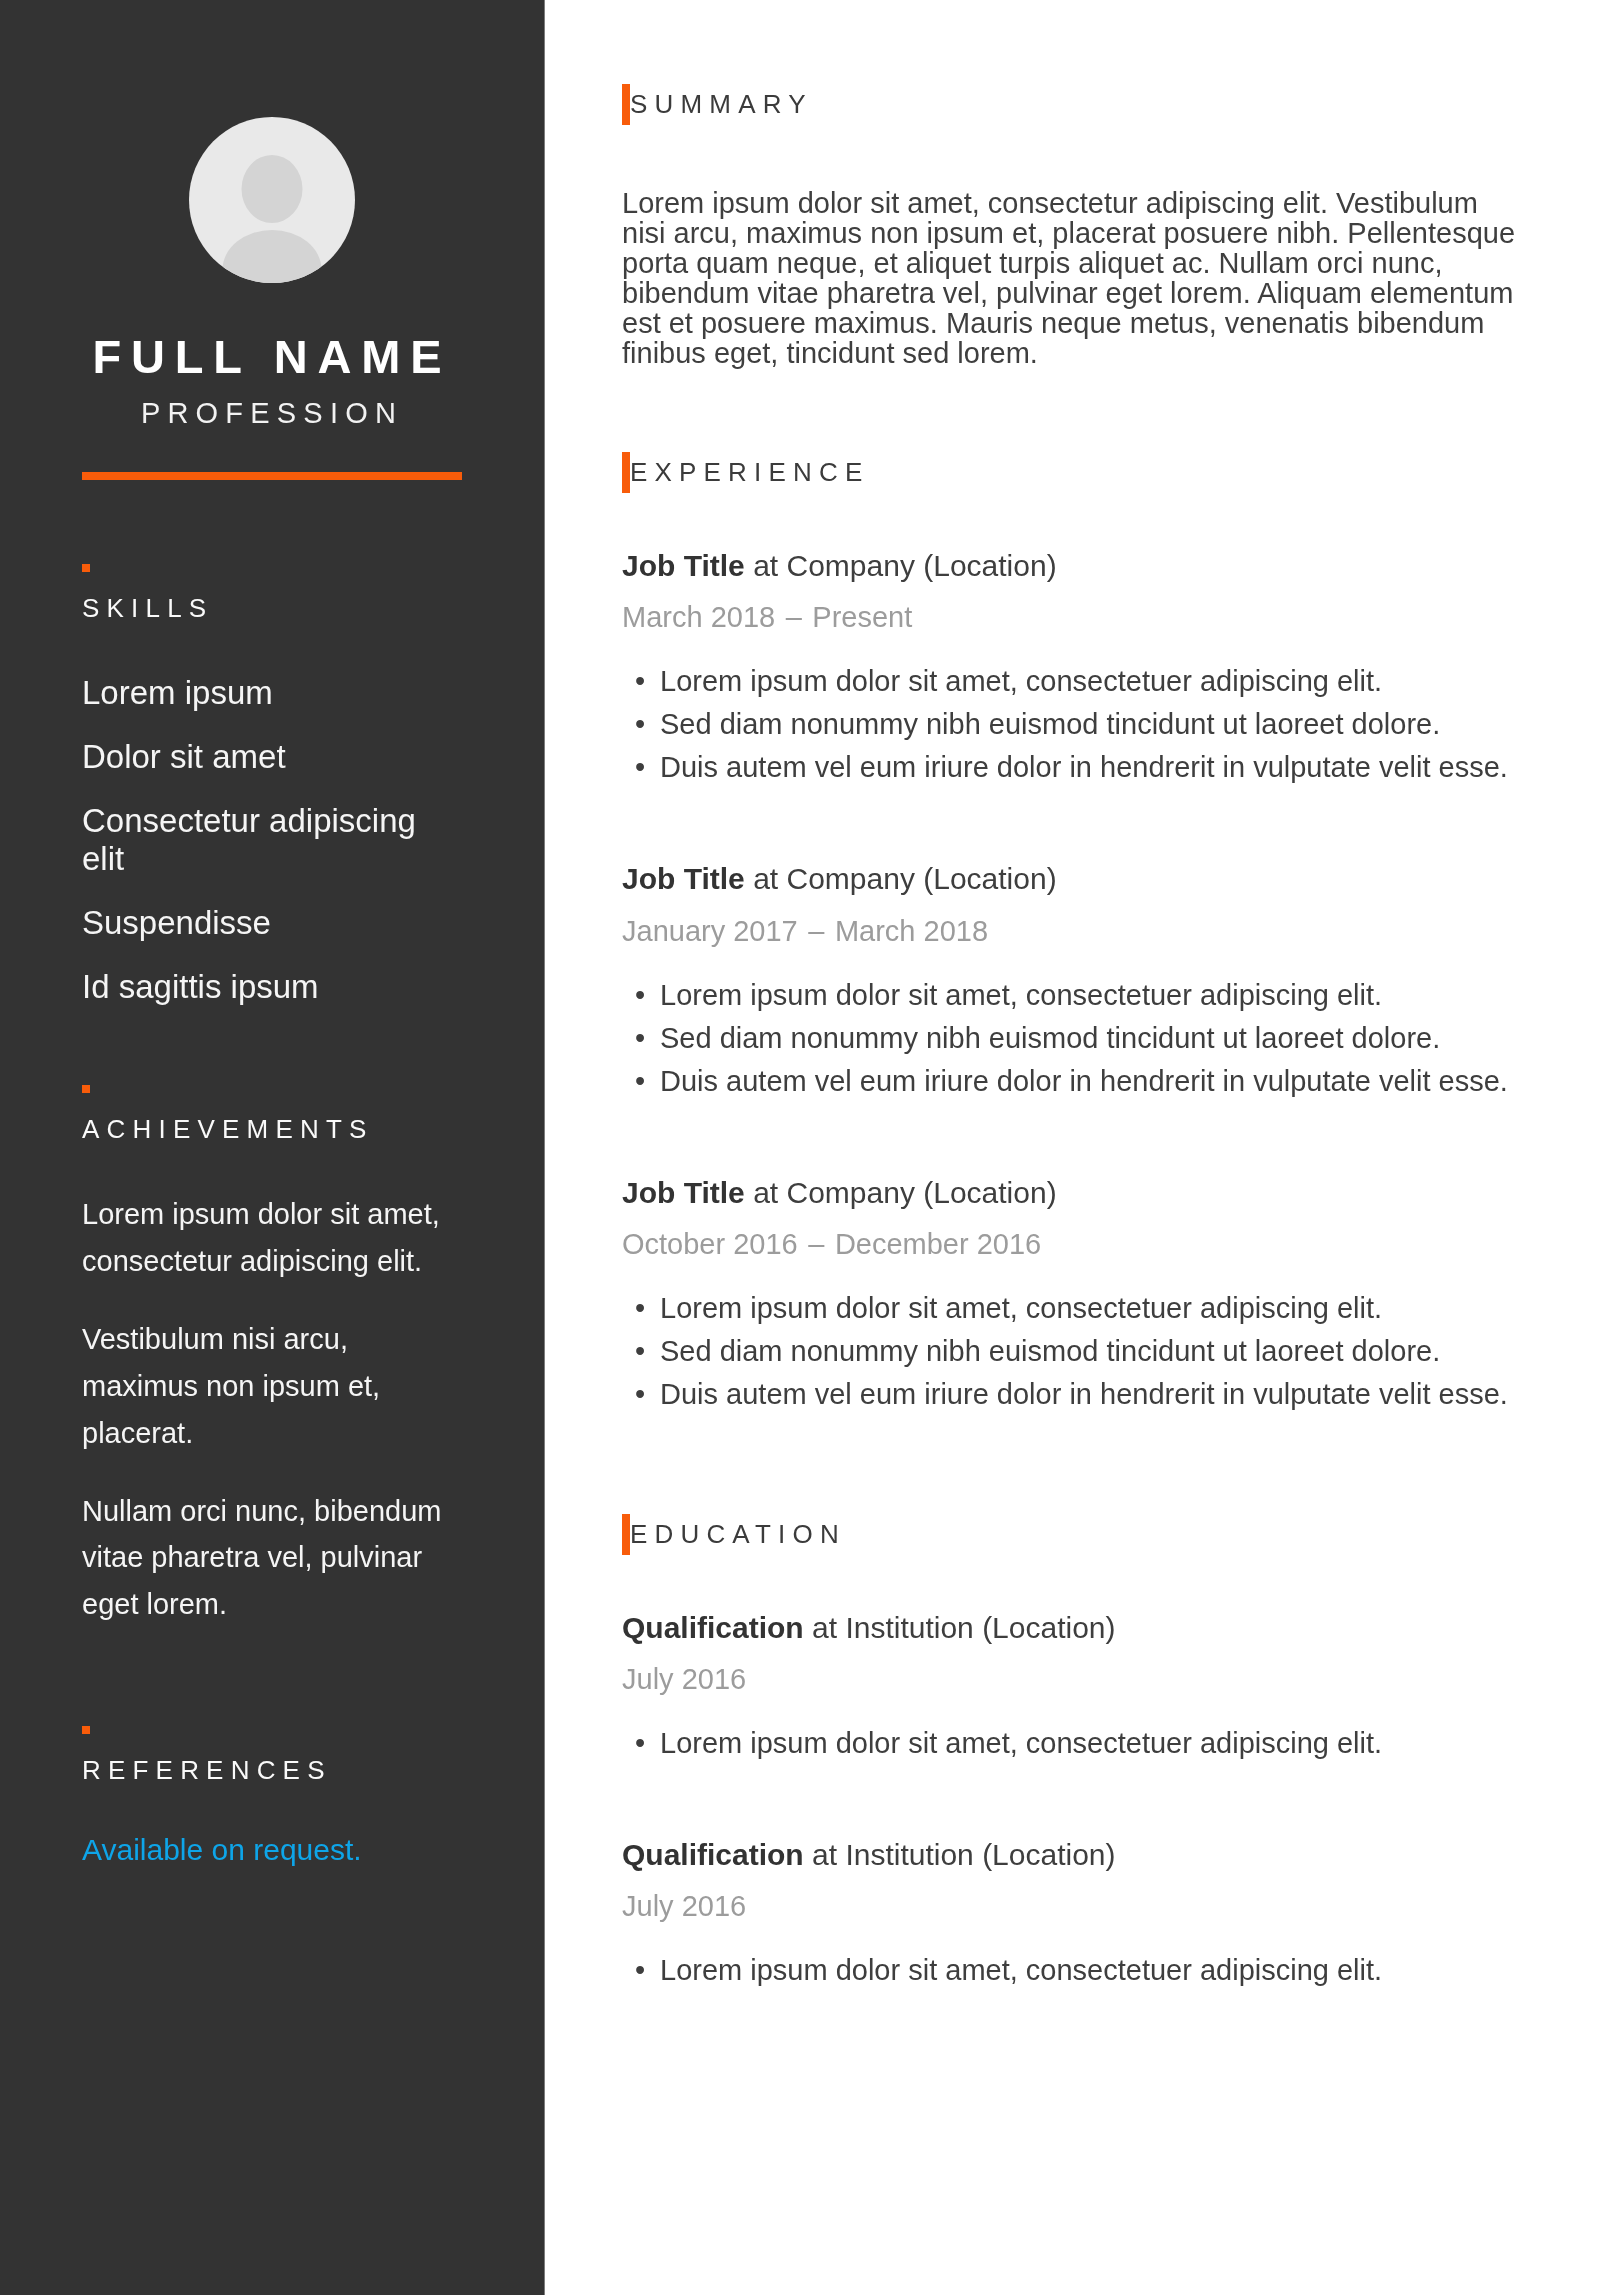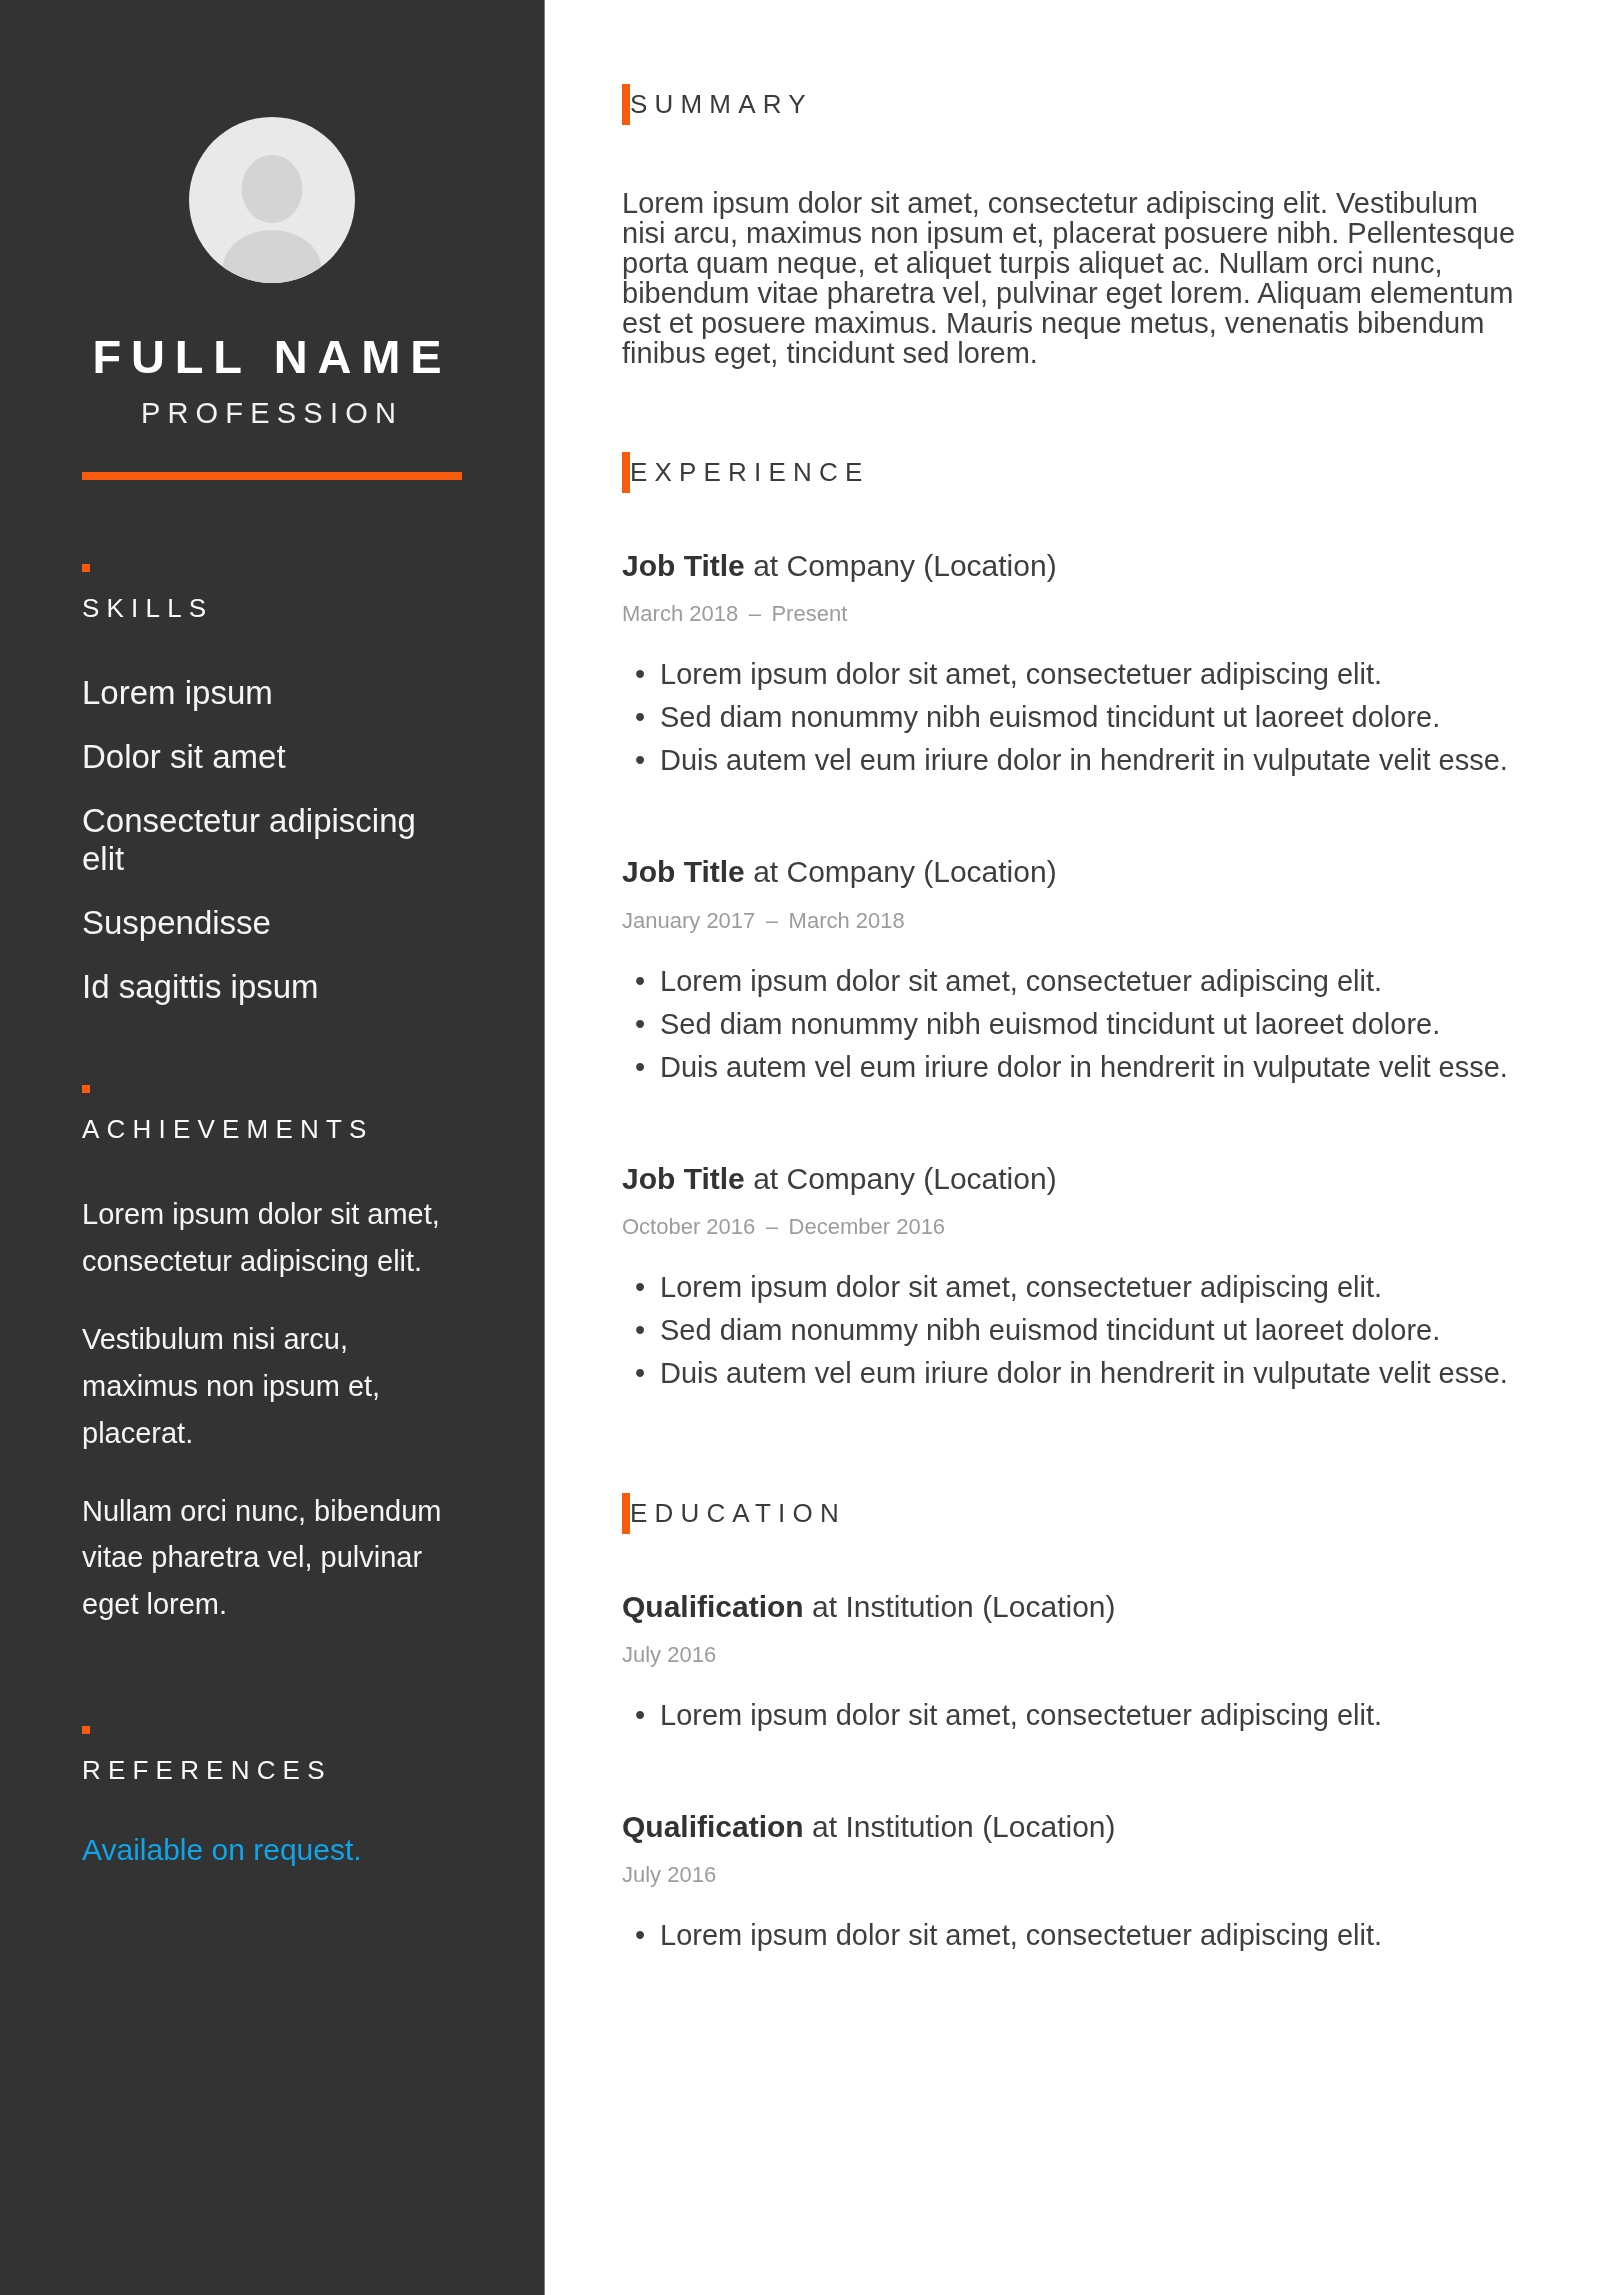--- a/index.html
+++ b/index.html
@@ -68,21 +68,21 @@
 
   .summary-text { margin-top: 63px; font-size: 29px; line-height: 30px; color: #3F3F3F; }
 
   .sec-experience { margin-top: 84px; }
   .sec-education { margin-top: 98px; }
 
   .entry { margin-top: 56px; }
   .entry + .entry { margin-top: 73px; }
   .entry-title { font-size: 30px; color: #3E3E3E; }
   .entry-title strong { font-weight: 700; color: #333333; }
-  .entry-date { margin-top: 18.3px; font-size: 22px; color: #9C9C9C; }
+  .entry-date { margin-top: 18.3px; font-size: 29px; color: #9C9C9C; }
   .entry-date .sep { margin: 0 10.5px; }
   .bullets { margin: 26px 0 0 0; padding: 0; list-style: none; font-size: 29px; line-height: 43px; color: #3E3E3E; }
   .bullets li { position: relative; padding-left: 38px; }
   .bullets li::before { content: "\2022"; position: absolute; left: 13px; color: #3E3E3E; }
 </style>
 </head>
 <body>
 
 <div class="page">
 

